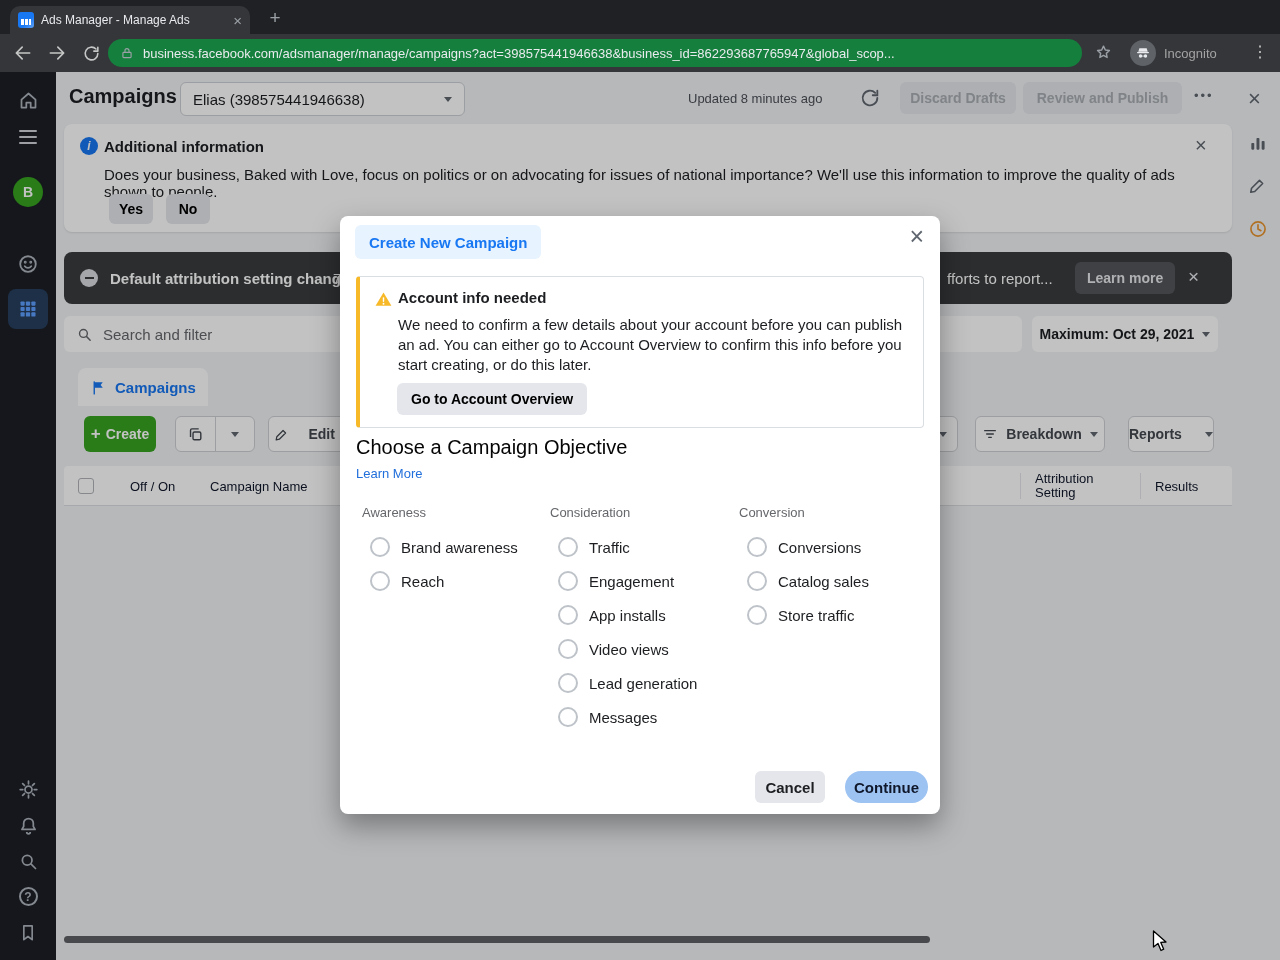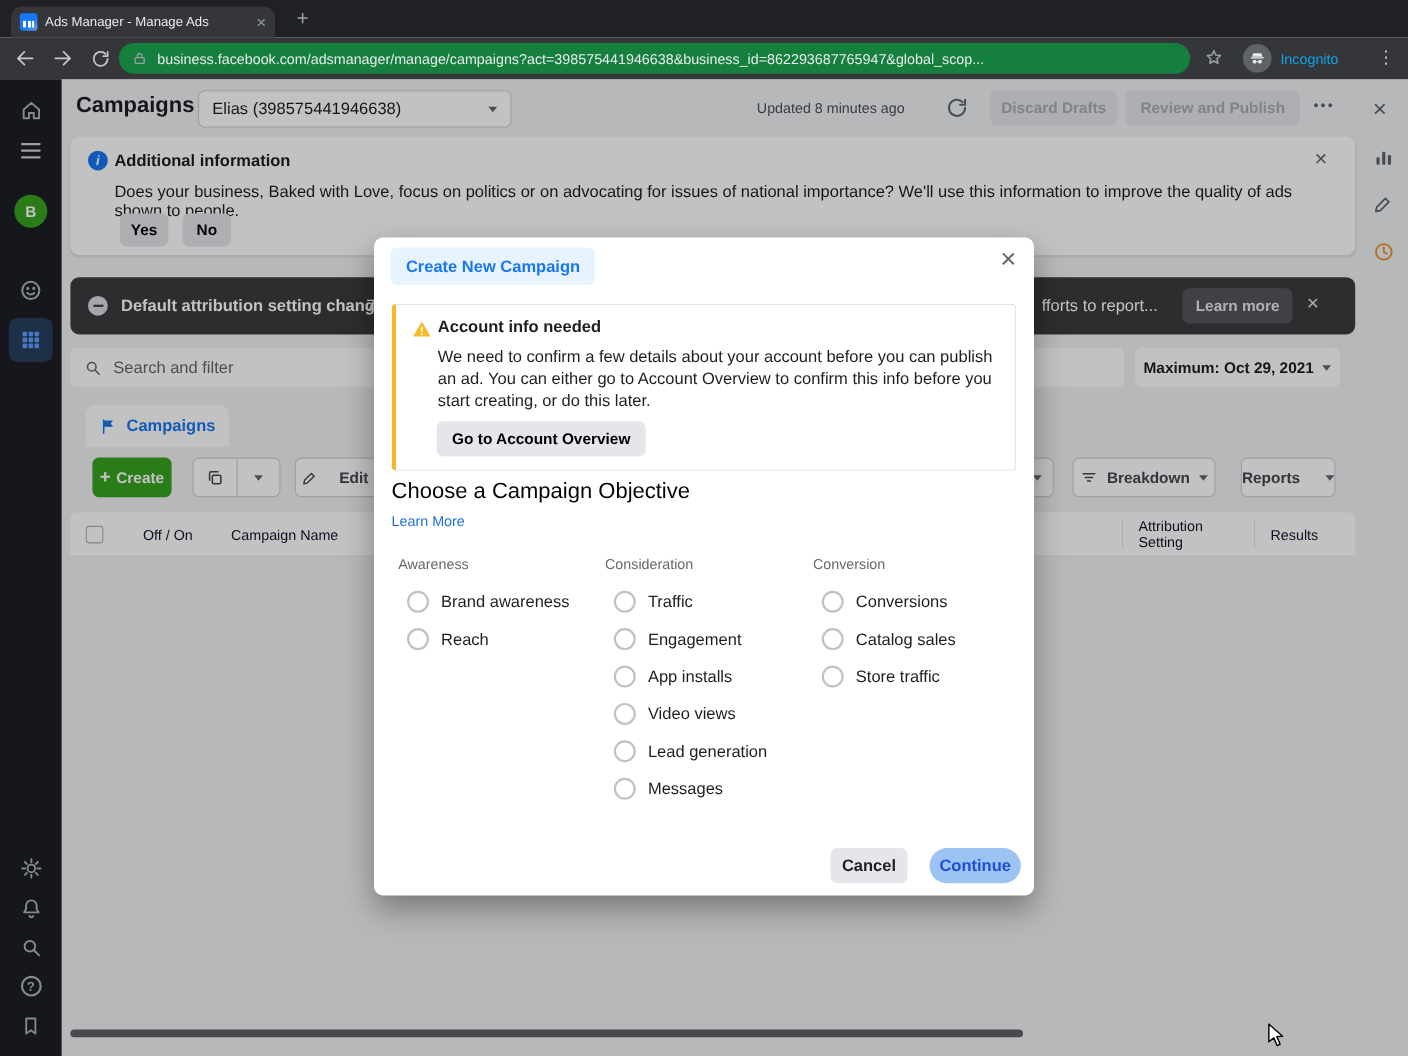--- a/index.html
+++ b/index.html
@@ -13,21 +13,21 @@
   .favicon{width:16px;height:16px;border-radius:3px;background:linear-gradient(135deg,#1877f2 60%,#64a4f5);position:relative;flex:none}
   .favicon::after{content:"";position:absolute;left:3px;top:7px;width:10px;height:6px;background:linear-gradient(90deg,#fff 30%,transparent 30%,transparent 40%,#fff 40%,#fff 70%,transparent 70%,transparent 80%,#fff 80%)}
   .tab-title{font-size:12px;color:#e8eaed;white-space:nowrap;overflow:hidden;flex:1}
   .tab-close{color:#9aa0a6;font-size:15px;line-height:1;flex:none}
   .newtab{position:absolute;left:262px;top:5px;color:#9aa0a6;font-size:19px;width:26px;height:26px;display:flex;align-items:center;justify-content:center}
   .toolbar{position:absolute;left:0;top:34px;width:1280px;height:38px;background:#35363a;display:flex;align-items:center;z-index:200}
   .navic{width:34px;height:30px;display:flex;align-items:center;justify-content:center;color:#c4c7c5}
   .urlbar{position:absolute;left:108px;top:5px;width:974px;height:28px;background:#15803d;border-radius:14px;display:flex;align-items:center;padding:0 12px;gap:9px}
   .url-text{font-size:13px;color:#e8eaed;white-space:nowrap;overflow:hidden}
   .star{position:absolute;left:1094px;top:9px;color:#9aa0a6}
-  .incog{position:absolute;left:1130px;top:6px;display:flex;align-items:center;gap:8px;color:#0ea5e9}
+  .incog{position:absolute;left:1130px;top:6px;display:flex;align-items:center;gap:8px;color:#a3a3a3}
   .incog-badge{width:26px;height:26px;border-radius:50%;background:#5f6368;display:flex;align-items:center;justify-content:center}
   .incog-label{font-size:13px}
   .kebab{position:absolute;left:1252px;top:8px;color:#c4c7c5;font-size:16px;letter-spacing:1px}
   
   .sidebar{position:absolute;left:0;top:72px;width:56px;height:888px;background:#1c1f26;z-index:10}
   .side-ic{position:absolute;left:0;width:56px;display:flex;justify-content:center;color:#aeb4bd}
   .avatar{width:30px;height:30px;border-radius:50%;background:#36a420;color:#fff;font-weight:bold;font-size:14px;display:flex;align-items:center;justify-content:center}
   .side-sel{position:absolute;left:8px;top:217px;width:40px;height:40px;background:#27405f;border-radius:8px;display:flex;align-items:center;justify-content:center;color:#5e9eff}
   .hamb,.hamb::before,.hamb::after{width:18px;height:2px;background:#cfd2d8;border-radius:1px}
   .hamb{position:relative}
@@ -89,21 +89,21 @@
   .warn-body{position:absolute;left:38px;top:38px;width:514px;font-size:15px;line-height:20px;color:#1c1e21}
   .warn-btn{position:absolute;left:37px;top:106px;height:32px;padding:0 14px}
   .obj-heading{position:absolute;left:16px;top:220px;font-size:20px;font-weight:500;color:#050505}
   .learn-link{position:absolute;left:16px;top:250px;font-size:13px;color:#216fdb}
   .obj-col{position:absolute;top:289px}
   .obj-head{font-size:13px;color:#65676b;margin-bottom:10px}
   .obj-row{display:flex;align-items:center;height:34px;padding-left:8px;gap:11px}
   .radio{width:20px;height:20px;border:2px solid #bec3c9;border-radius:50%;background:#fff;flex:none}
   .obj-label{font-size:15px;color:#1c1e21}
   .cancel-btn{position:absolute;left:415px;top:555px;width:70px;height:32px;font-size:15px;color:#1c1e21}
-  .cont-btn{position:absolute;left:505px;top:555px;width:83px;height:32px;background:#9dc3f2;border:none;border-radius:16px;color:#1d4ed8;font-weight:bold;font-size:15px;display:flex;align-items:center;justify-content:center}
+  .cont-btn{position:absolute;left:505px;top:555px;width:83px;height:32px;background:#9dc3f2;border:none;border-radius:16px;color:#0f172a;font-weight:bold;font-size:15px;display:flex;align-items:center;justify-content:center}
   .cursor{position:absolute;left:1152px;top:930px;z-index:300}
 </style>
 </head>
 <body>
 
 <div class="tabstrip">
   <div class="tab">
     <span class="favicon"></span>
     <span class="tab-title">Ads Manager - Manage Ads</span>
     <span class="tab-close">×</span>

